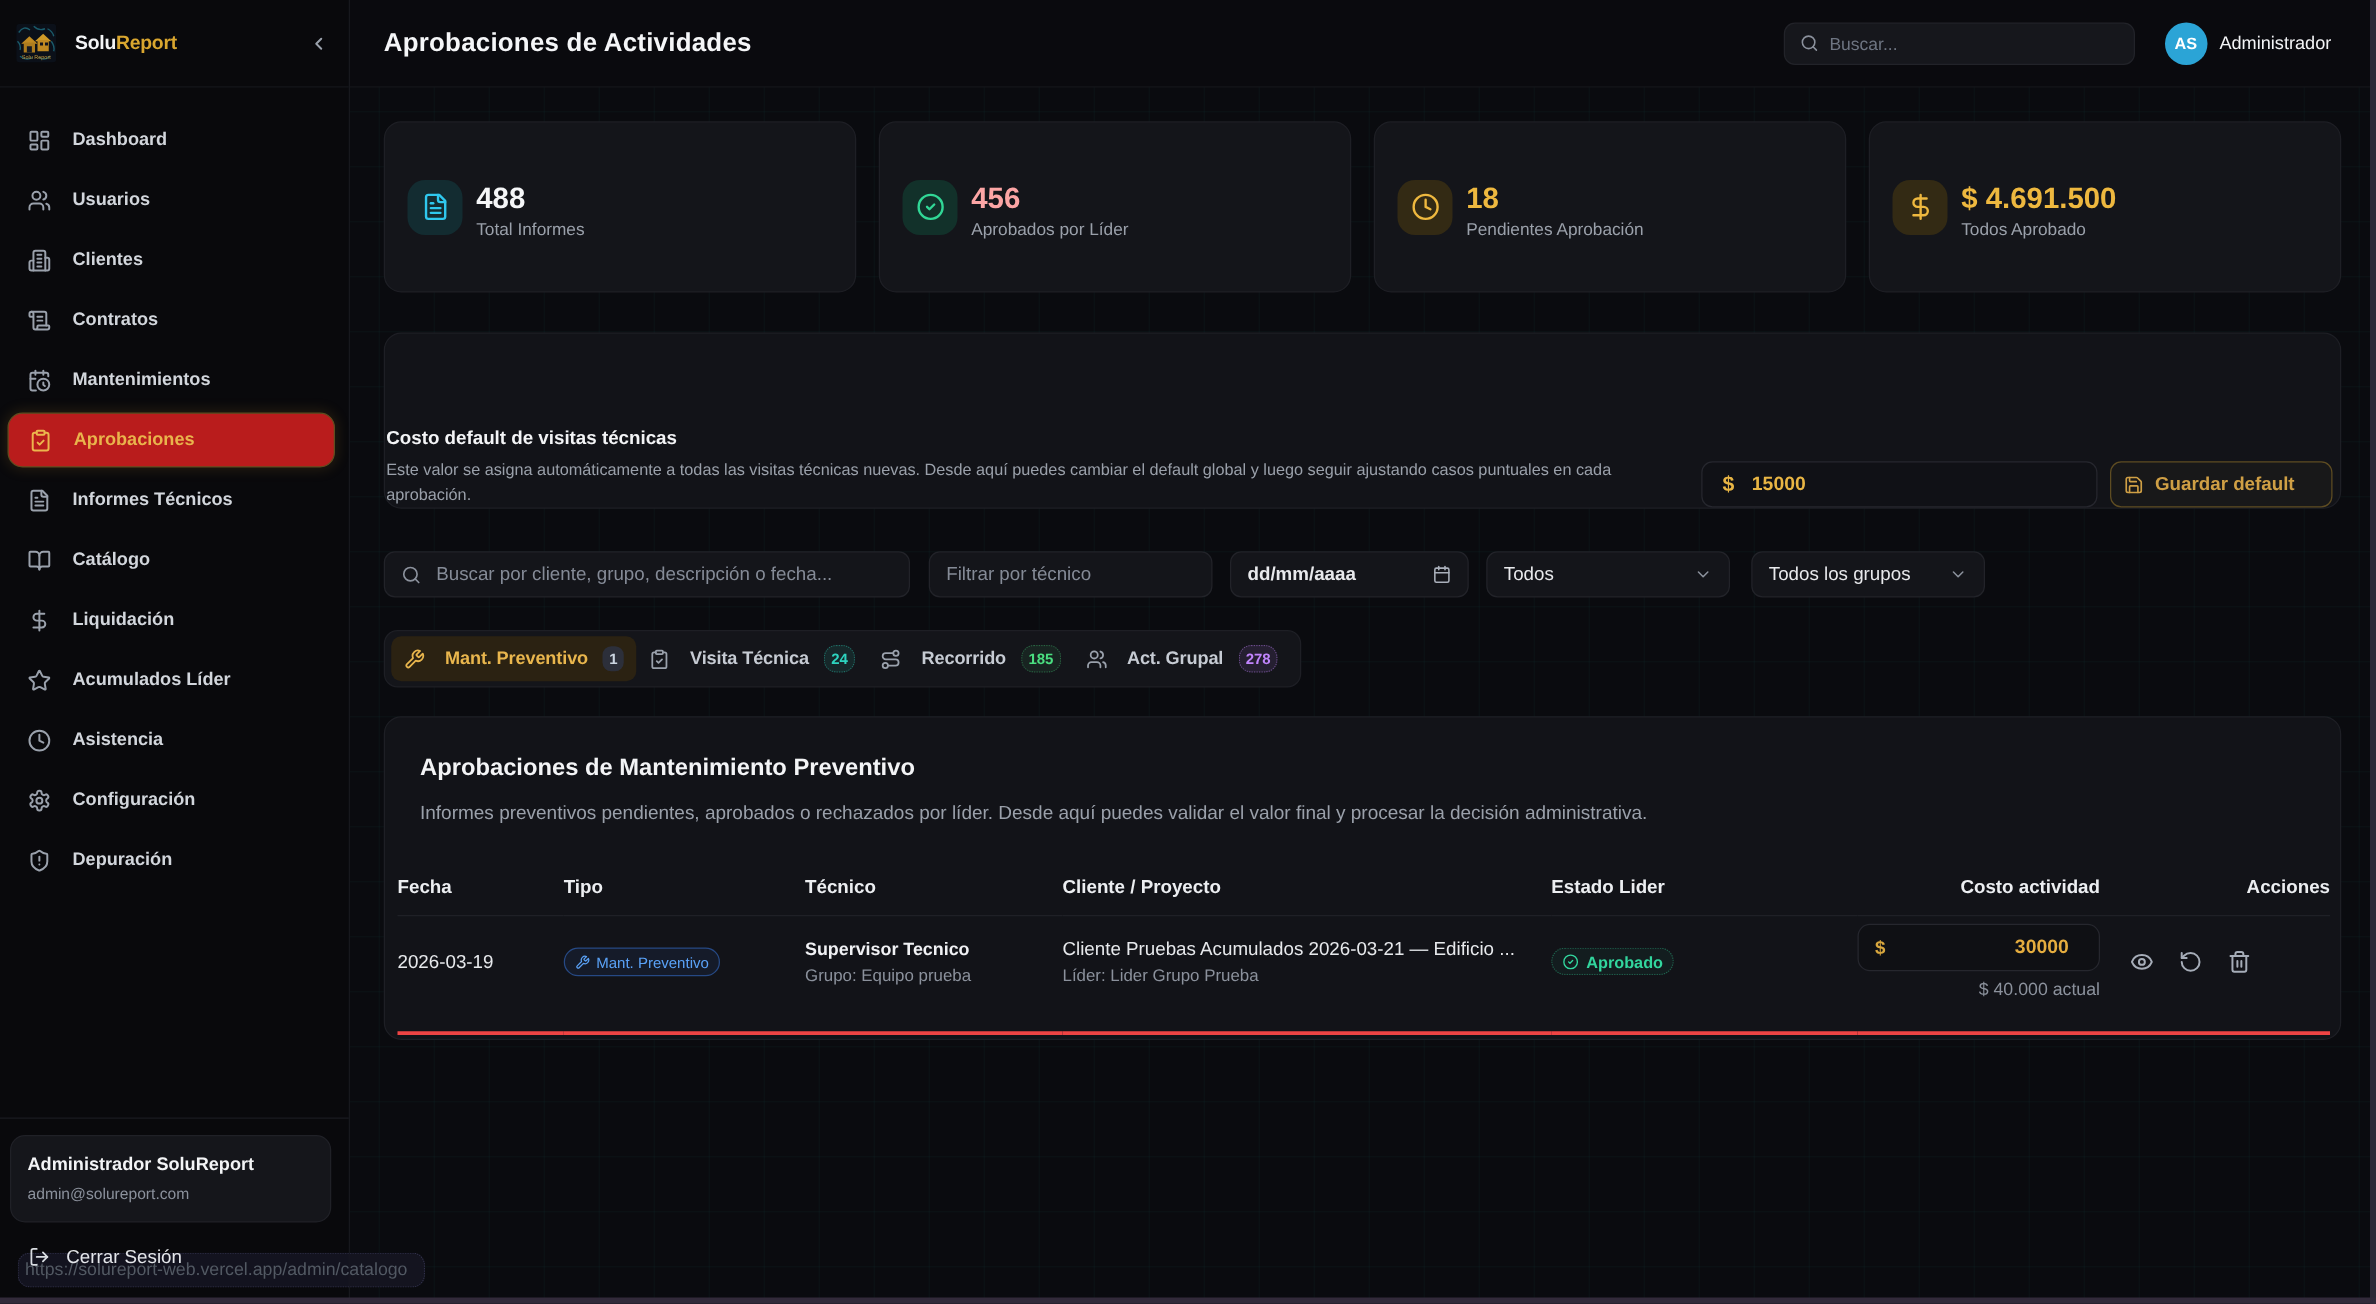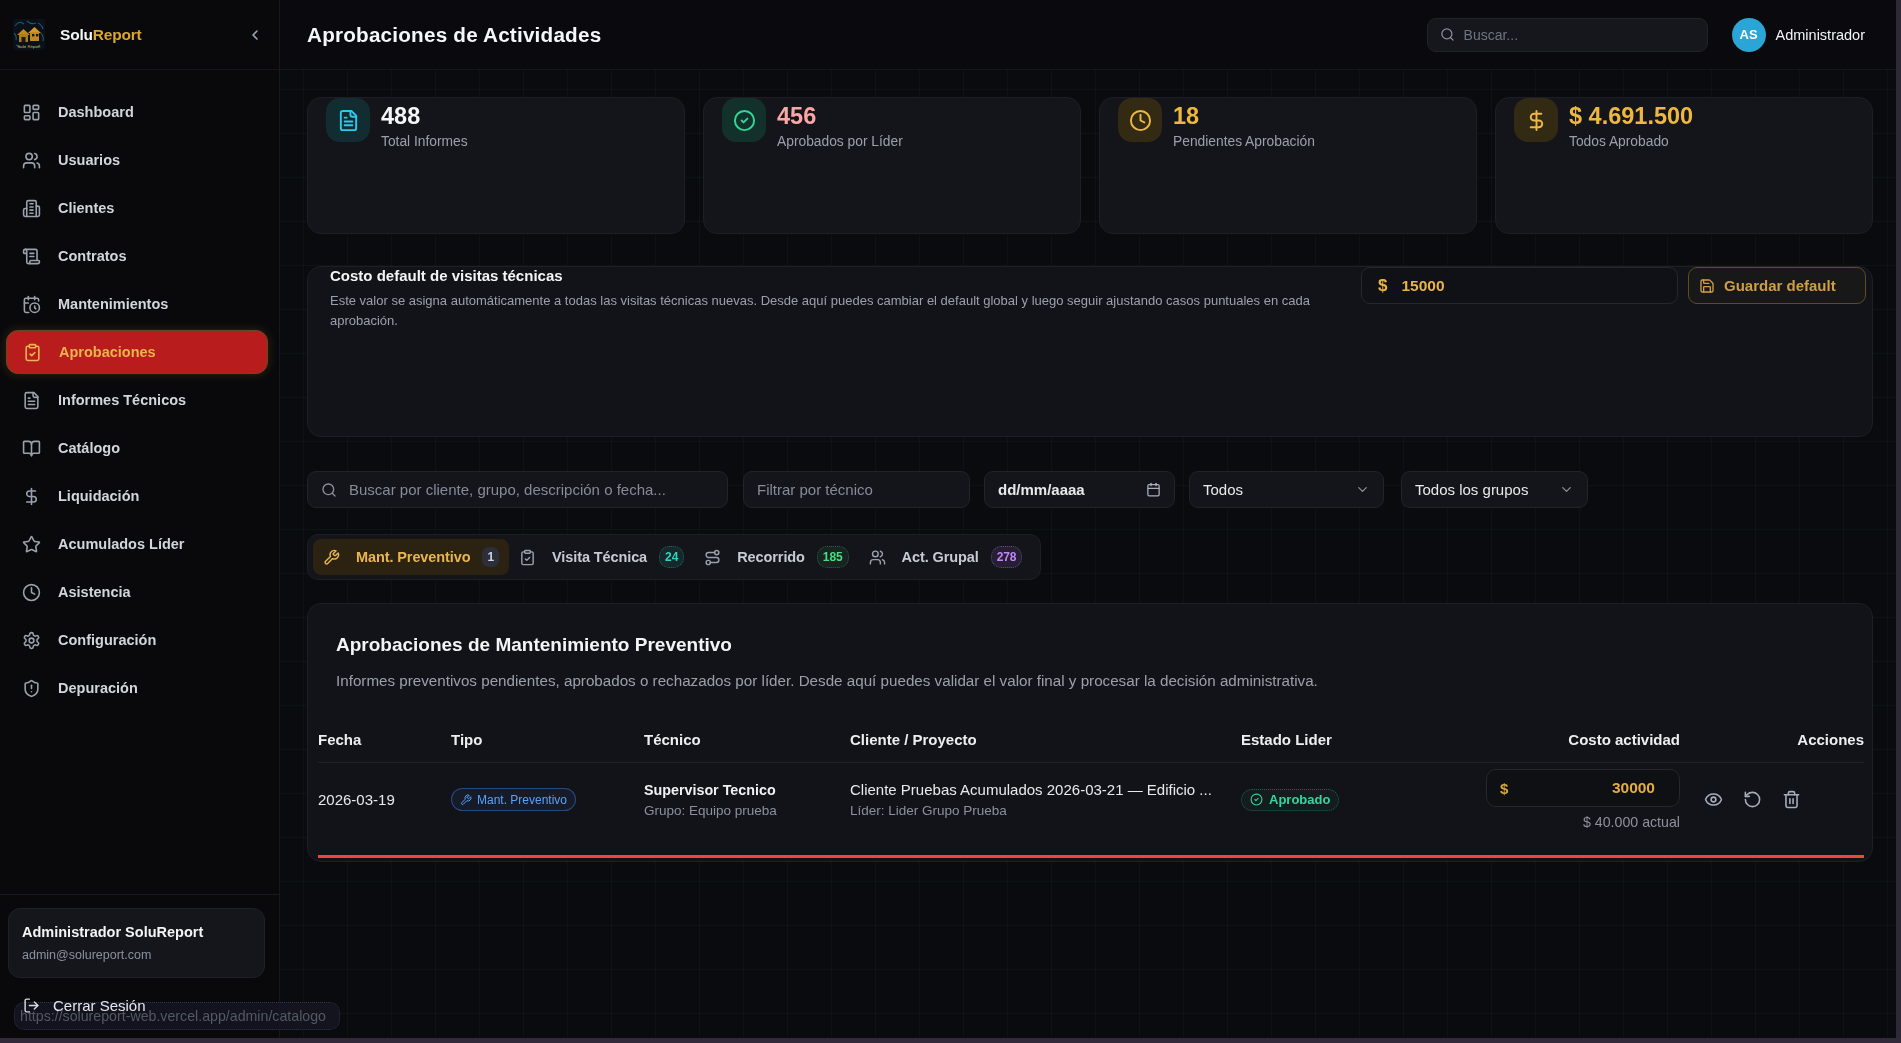--- a/index.html
+++ b/index.html
@@ -36,34 +36,34 @@
 .admin-name { margin-left:10px; font-size:14.5px; font-weight:normal; color:#f3f4f6; }
 
 .content { position:absolute; top:70px; left:0; right:0; bottom:0; padding:27px 28px 0 27px;
   background-image:
     linear-gradient(to right, rgba(45,212,191,0.038) 1px, transparent 1px),
     linear-gradient(to bottom, rgba(45,212,191,0.038) 1px, transparent 1px);
   background-size:44px 44px; background-position:23px 19px; }
 
 
 .stats { display:grid; grid-template-columns:repeat(4,1fr); gap:18px; }
-.stat { height:137px; background:#14151a; border:1px solid #1e1f25; border-radius:14px; display:flex; padding:0 18px; }
+.stat { height:137px; background:#14151a; border:1px solid #1e1f25; border-radius:14px; display:flex; align-items:center; padding:0 18px; }
 .stat-ico { width:44px; height:44px; border-radius:14px; display:flex; align-items:center; justify-content:center; flex:none; }
 .stat-ico svg { width:23px; height:23px; }
 .stat-txt { margin-left:11px; margin-top:5px; }
 .stat-num { font-size:23.5px; font-weight:bold; color:#f5f6f8; line-height:26px; }
 .stat-lbl { font-size:13.8px; color:#9aa0aa; margin-top:5px; }
 .ico-cyan { background:#132c31; color:#2fc8ee; }
 .ico-green { background:#12312a; color:#31d796; }
 .ico-amber { background:#332a14; color:#eeb83f; }
 .num-green { color:#fca5a5; }
 .num-amber { color:#eeb83f; }
 
 
-.cost-card { margin-top:32px; height:171px; background:#121318; border:1px solid #1e1f25; border-radius:14px; display:flex; align-items:flex-start; padding:0 6px 0 22px; }
+.cost-card { margin-top:32px; height:141px; background:#121318; border:1px solid #1e1f25; border-radius:14px; display:flex; align-items:flex-end; padding:0 6px 0 1px; }
 .cost-left { width:1015px; }
 .cost-title { font-size:15px; font-weight:bold; color:#f3f4f6; }
 .cost-desc { margin-top:7px; font-size:13px; line-height:20px; color:#9aa0aa; }
 .cost-right { margin-left:auto; display:flex; align-items:center; }
 .cost-input { width:317px; height:37px; background:#101116; border:1px solid #26272e; border-radius:9px; display:flex; align-items:center; padding:0 16px; }
 .cost-input .dollar { color:#e8b544; font-size:17px; font-weight:bold; }
 .cost-input .val { color:#e8b544; font-size:15.5px; font-weight:bold; margin-left:14px; }
 .save-btn { margin-left:10px; height:37px; width:178px; padding:0 0 0 10px; border:1px solid #5e4c22; border-radius:9px; background:rgba(190,150,50,0.04); display:flex; align-items:center; justify-content:flex-start; color:#cf9f45; font-size:15px; font-weight:bold; }
 .save-btn svg { width:16px; height:16px; margin-right:9px; }
 

